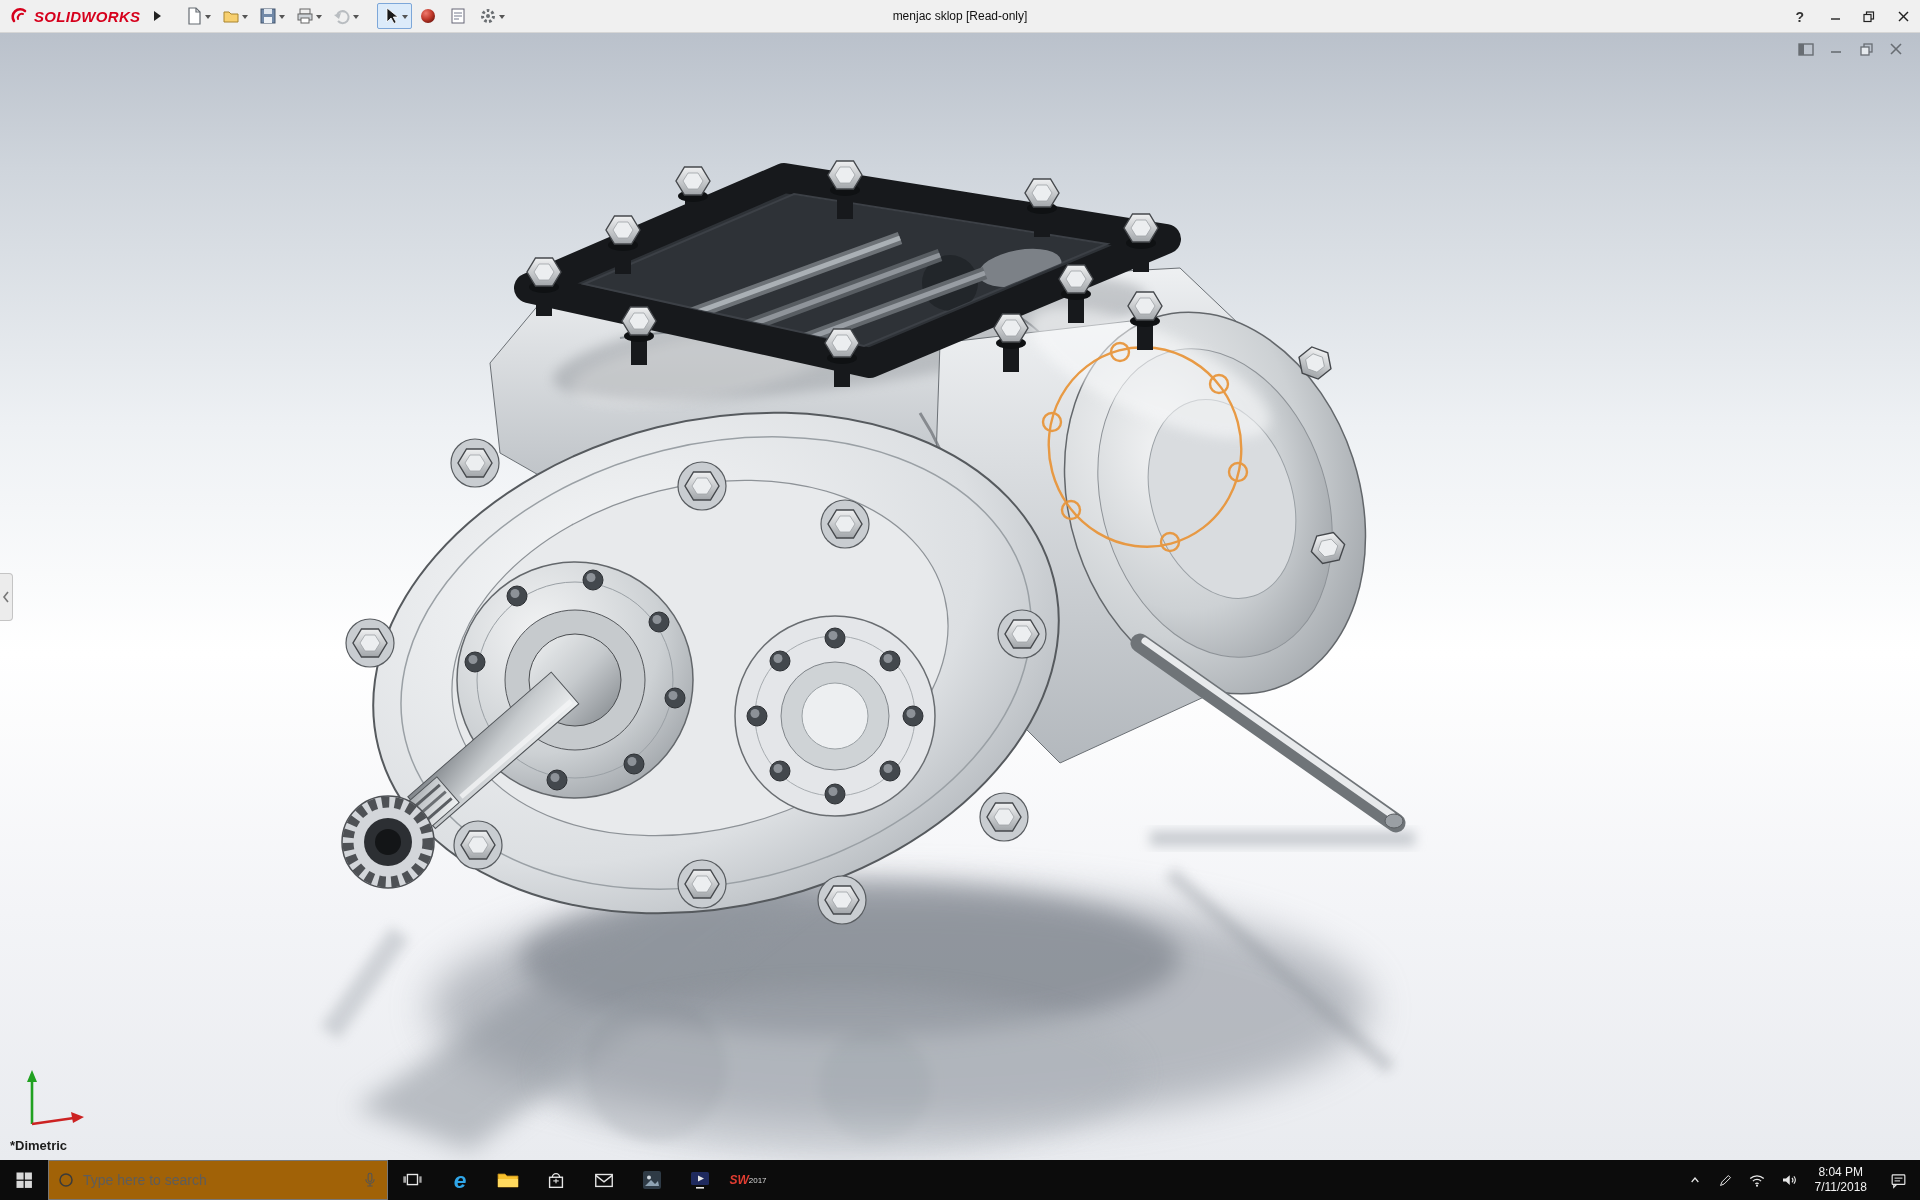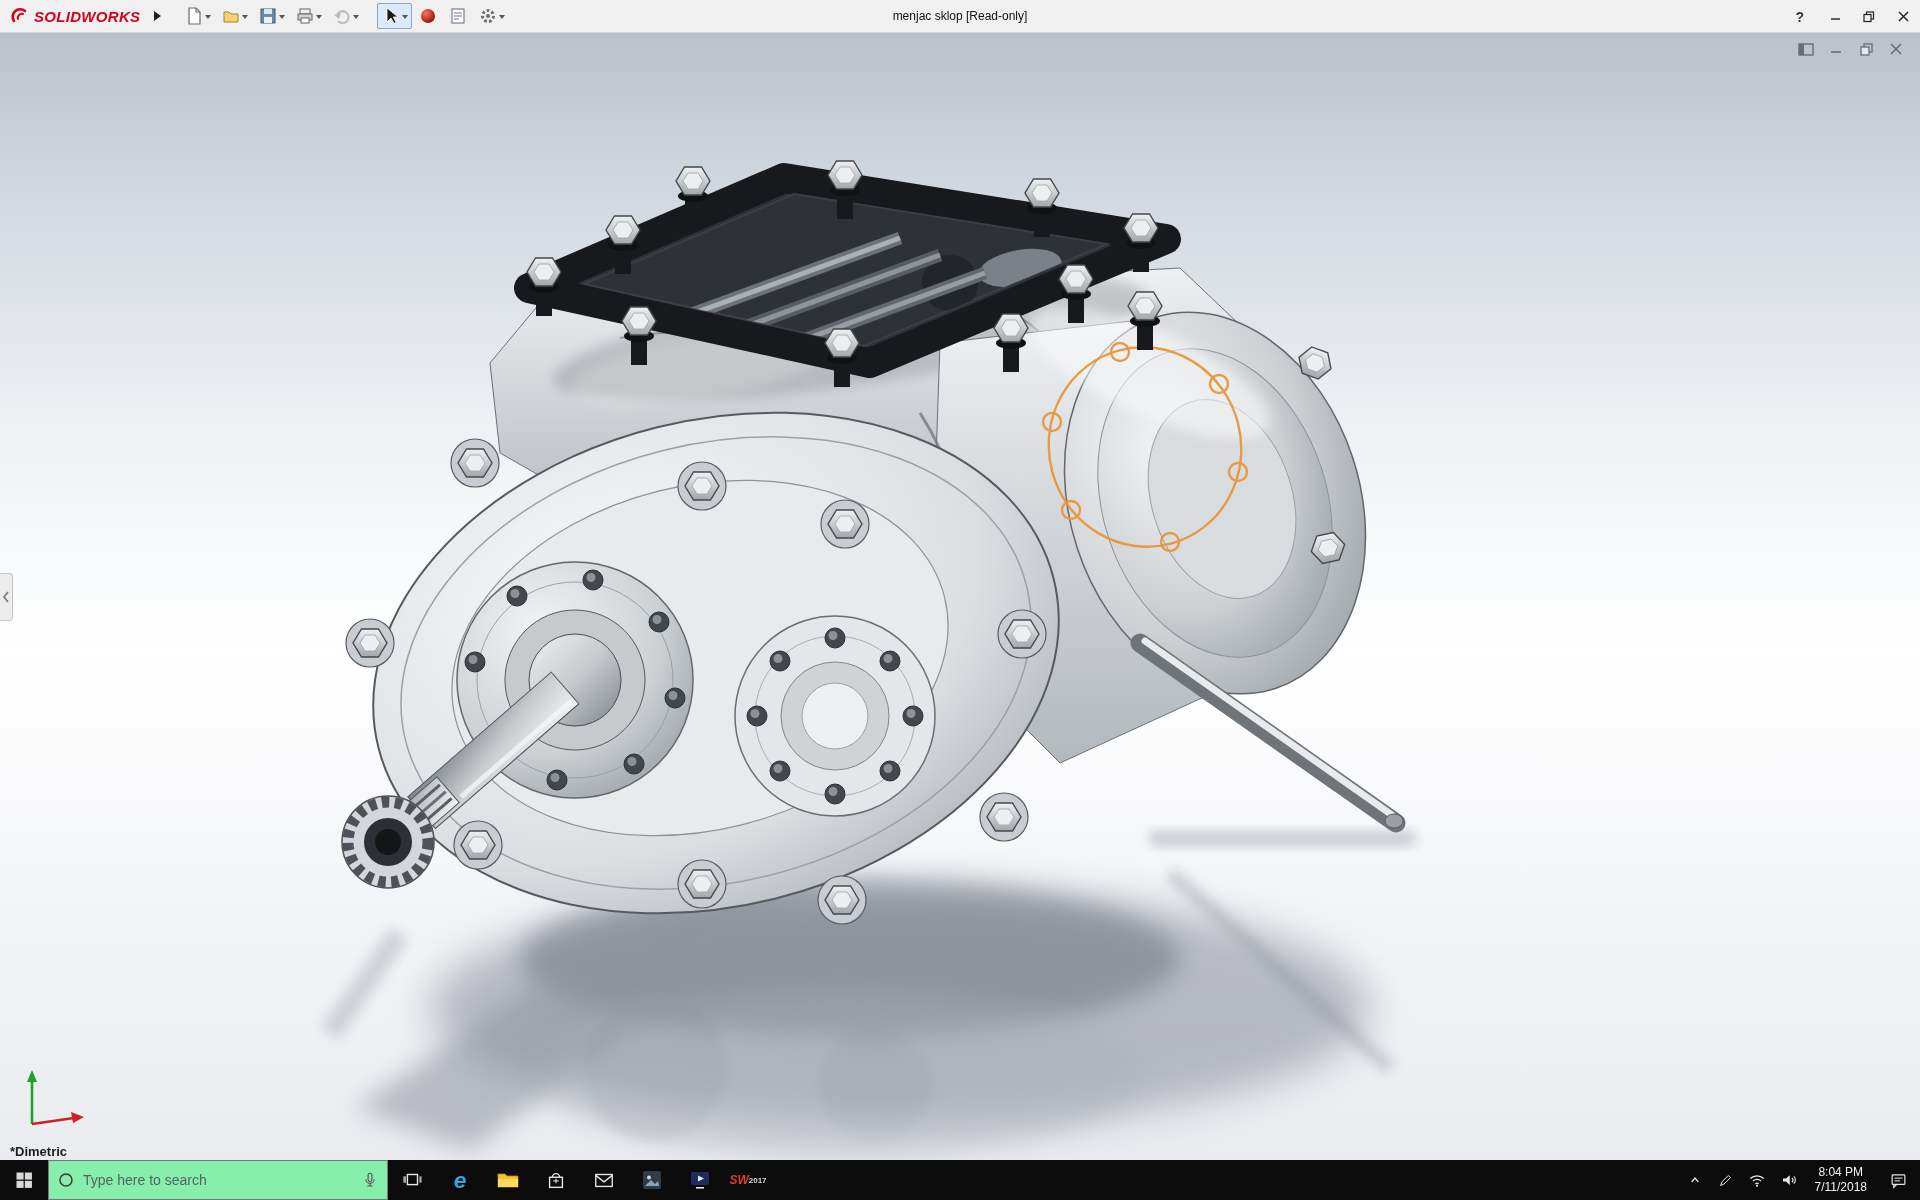--- a/index.html
+++ b/index.html
@@ -27,33 +27,33 @@
   
   .viewport { position:absolute; top:33px; left:0; right:0; bottom:40px;
     background:linear-gradient(180deg,#bac1cb 0%, #cfd5dc 12%, #eef1f4 35%, #ffffff 55%, #f3f4f7 78%, #e9ebef 100%);
     overflow:hidden; }
   .model-svg { position:absolute; inset:0; width:1920px; height:1127px; }
   .mdi-controls { position:absolute; top:8px; right:14px; display:flex; gap:10px; }
   .mdi-btn { width:20px; height:16px; display:flex; align-items:center; justify-content:center; cursor:pointer; opacity:.85; }
   .panel-tab { position:absolute; left:0; top:540px; width:13px; height:48px;
     background:#ececec; border:1px solid #c4c4c4; border-left:none; border-radius:0 4px 4px 0;
     display:flex; align-items:center; justify-content:center; cursor:pointer; }
-  .view-label { position:absolute; left:10px; bottom:1px; font-size:13px; font-weight:700; color:#1c1c1c; }
+  .view-label { position:absolute; left:10px; bottom:7px; font-size:13px; font-weight:700; color:#1c1c1c; }
   .triad { position:absolute; left:16px; bottom:22px; }
 
   
   .taskbar { position:absolute; left:0; right:0; bottom:0; height:40px; background:#0c0c0c;
     display:flex; align-items:stretch; }
   .tb-btn { width:48px; display:flex; align-items:center; justify-content:center; cursor:pointer; }
-  .search-box { width:340px; background:#86efac; border:1px solid #777; display:flex; align-items:center; padding:0 8px; gap:8px; }
+  .search-box { width:340px; background:#a16207; border:1px solid #777; display:flex; align-items:center; padding:0 8px; gap:8px; }
   .search-box input { flex:1; border:none; outline:none; font-size:14px; color:#222; font-family:"Liberation Sans",sans-serif; background:transparent; }
   .search-box input::placeholder { color:#5d5d5d; }
   .sw-app { display:flex; align-items:center; justify-content:center; line-height:1; }
   .sw-app .sw-txt { color:#e03c31; font-weight:700; font-style:italic; font-size:12px; }
-  .sw-app .sw-yr { color:#d9d9d9; font-size:8px; margin-top:1px;font-weight:bold; }
+  .sw-app .sw-yr { color:#d9d9d9; font-size:8px; margin-top:1px; }
   .tray { margin-left:auto; display:flex; align-items:stretch; }
   .tray-btn { display:flex; align-items:center; justify-content:center; padding:0 7px; cursor:pointer; }
   .clock { display:flex; flex-direction:column; align-items:center; justify-content:center; color:#f2f2f2; font-size:12px; line-height:15px; padding:0 10px; cursor:pointer; }
 </style>
 </head>
 <body>
 
 <div class="screen">
 
   <div class="titlebar">

